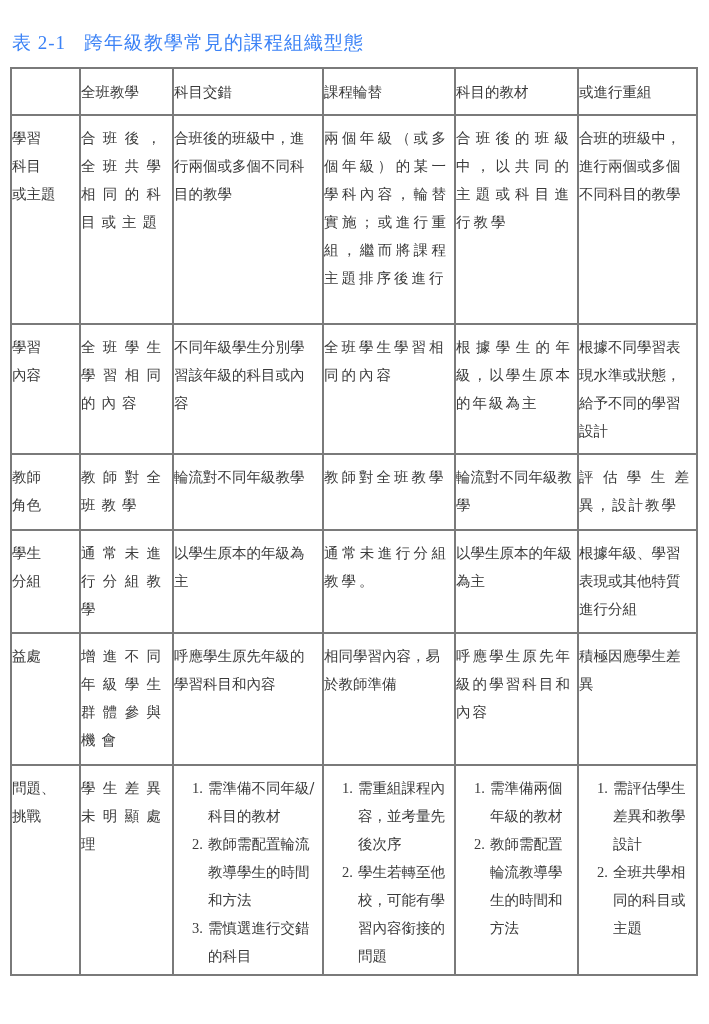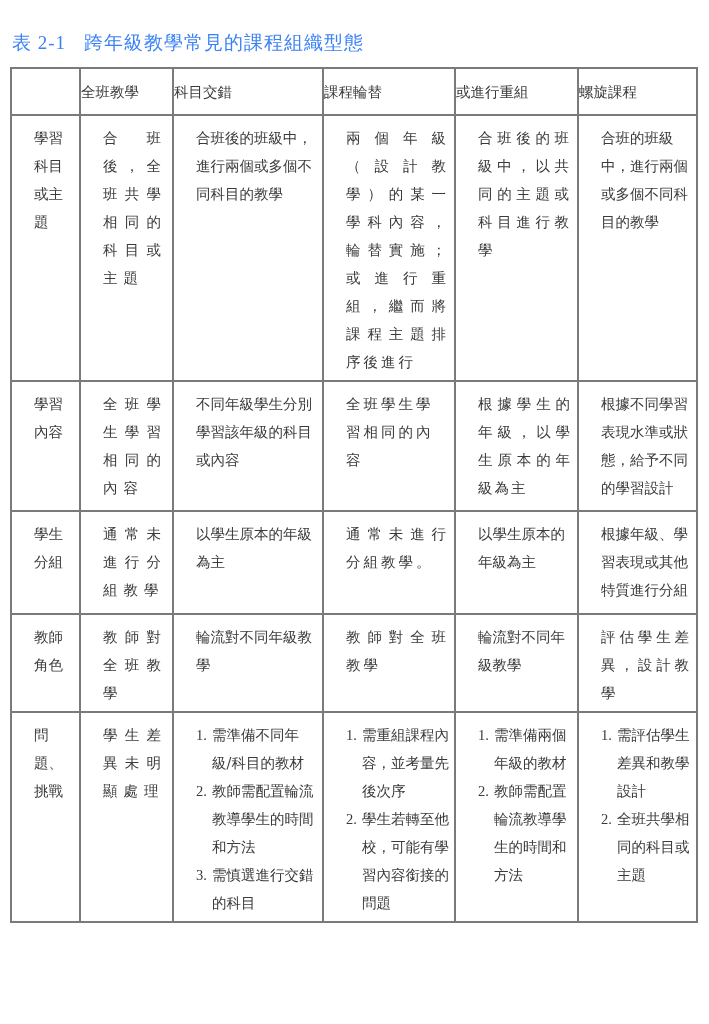--- a/index.html
+++ b/index.html
@@ -12,28 +12,28 @@
     letter-spacing: 1px; white-space: nowrap;
   }
   .caption .num { font-family: "Liberation Serif", serif; margin-right: 18px; }
   table.grid {
     position: absolute; left: 10px; top: 67px;
     border-collapse: collapse; table-layout: fixed;
     width: 686px;
   }
   table.grid td, table.grid th {
     border: 2px solid #7a7a7a; vertical-align: top;
-    padding: 8px 5px 4px 22px; font-size: 14.5px; line-height: 28px;
+    padding: 8px 5px 4px 0; font-size: 14.5px; line-height: 28px;
     font-weight: normal; color: #3a3a3a; word-break: break-all;
   }
   table.grid th { text-align: left; vertical-align: middle; padding: 0; height: 45px; font-size: 14.5px; }
   .rowhead { color: #3a3a3a; }
   .jz { text-align: justify; text-align-last: left; letter-spacing: 1px; }
   ol.items { margin: 0; padding-left: 0; list-style: none; }
-  ol.items li { padding-left: 16px; text-indent: -16px; }
+  ol.items li { padding-left: 16px; text-indent: -16px; margin-left: 18px; }
   ol.items li .n { font-family: "Liberation Serif", serif; display: inline-block; width: 16px; text-indent: 0; }
 </style>
 </head>
 <body>
 
 <div class="caption">
   <span class="num">表 2-1</span><span>跨年級教學常見的課程組織型態</span>
 </div>
 
 <table class="grid">
@@ -44,61 +44,69 @@
     <col style="width:132px">
     <col style="width:123px">
     <col style="width:119px">
   </colgroup>
   <thead>
     <tr>
       <th></th>
       <th>全班教學</th>
       <th>科目交錯</th>
       <th>課程輪替</th>
+      <th>科目的教材</th>
       <th>或進行重組</th>
-      <th>螺旋課程</th>
     </tr>
   </thead>
   <tbody id="tbody">
     <tr style="height:209px">
       <td class="rowhead" style="white-space:pre-line">學習
 科目
 或主題</td>
       <td class="jz" style="letter-spacing:6px">合班後，全班共學相同的科目或主題</td>
       <td>合班後的班級中，進行兩個或多個不同科目的教學</td>
-      <td class="jz" style="letter-spacing:3px">兩個年級（設計教學）的某一學科內容，輪替實施；或進行重組，繼而將課程主題排序後進行</td>
+      <td class="jz" style="letter-spacing:3px">兩個年級（或多個年級）的某一學科內容，輪替實施；或進行重組，繼而將課程主題排序後進行</td>
       <td class="jz" style="letter-spacing:3px">合班後的班級中，以共同的主題或科目進行教學</td>
       <td>合班的班級中，進行兩個或多個不同科目的教學</td>
     </tr>
     <tr style="height:130px">
       <td class="rowhead" style="white-space:pre-line">學習
 內容</td>
       <td class="jz" style="letter-spacing:6px">全班學生學習相同的內容</td>
       <td>不同年級學生分別學習該年級的科目或內容</td>
       <td style="letter-spacing:3px">全班學生學習相同的內容</td>
       <td class="jz" style="letter-spacing:2px">根據學生的年級，以學生原本的年級為主</td>
       <td>根據不同學習表現水準或狀態，給予不同的學習設計</td>
     </tr>
+    <tr style="height:76px">
+      <td class="rowhead" style="white-space:pre-line">教師
+角色</td>
+      <td class="jz" style="letter-spacing:6px">教師對全班教學</td>
+      <td>輪流對不同年級教學</td>
+      <td class="jz" style="letter-spacing:3px">教師對全班教學</td>
+      <td>輪流對不同年級教學</td>
+      <td class="jz" style="letter-spacing:2px">評估學生差異，設計教學</td>
+    </tr>
     <tr style="height:103px">
       <td class="rowhead" style="white-space:pre-line">學生
 分組</td>
       <td class="jz" style="letter-spacing:6px">通常未進行分組教學</td>
       <td>以學生原本的年級為主</td>
       <td class="jz" style="letter-spacing:3px">通常未進行分組教學。</td>
       <td>以學生原本的年級為主</td>
       <td>根據年級、學習表現或其他特質進行分組</td>
     </tr>
-    <tr style="height:76px">
-      <td class="rowhead" style="white-space:pre-line">教師
-角色</td>
-      <td class="jz" style="letter-spacing:6px">教師對全班教學</td>
-      <td>輪流對不同年級教學</td>
-      <td class="jz" style="letter-spacing:3px">教師對全班教學</td>
-      <td>輪流對不同年級教學</td>
-      <td class="jz" style="letter-spacing:2px">評估學生差異，設計教學</td>
+    <tr style="height:132px">
+      <td class="rowhead" style="white-space:pre-line">益處</td>
+      <td class="jz" style="letter-spacing:6px">增進不同年級學生群體參與機會</td>
+      <td>呼應學生原先年級的學習科目和內容</td>
+      <td>相同學習內容，易於教師準備</td>
+      <td class="jz" style="letter-spacing:2px">呼應學生原先年級的學習科目和內容</td>
+      <td>積極因應學生差異</td>
     </tr>
     <tr style="height:207px">
       <td class="rowhead" style="white-space:pre-line">問題、
 挑戰</td>
       <td class="jz" style="letter-spacing:6px">學生差異未明顯處理</td>
       <td>
           <ol class="items">
             <li><span class="n">1.</span><span>需準備不同年級/科目的教材</span></li>
             <li><span class="n">2.</span><span>教師需配置輪流教導學生的時間和方法</span></li>
             <li><span class="n">3.</span><span>需慎選進行交錯的科目</span></li>

